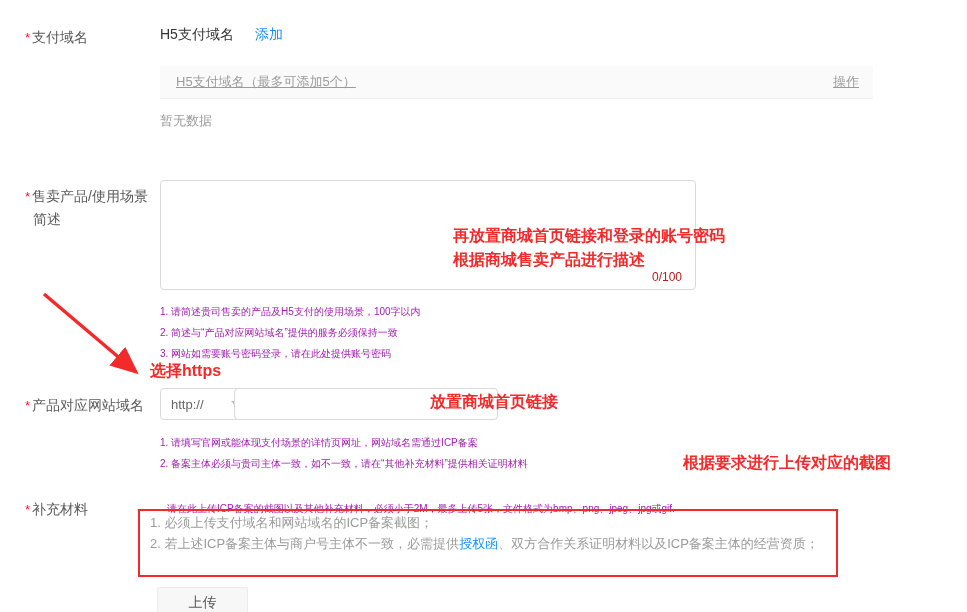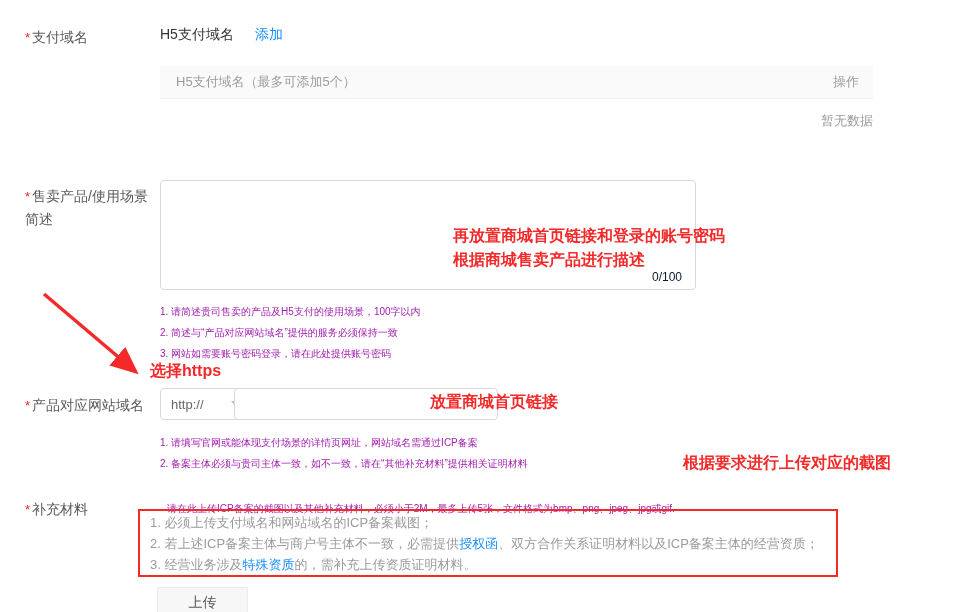--- a/index.html
+++ b/index.html
@@ -12,28 +12,29 @@
   .row-label { left:25px; color:#595959; font-size:14px; line-height:22px; width:132px; }
   .req { color:#f5222d; margin-right:2px; font-size:13px; }
   .field-text { color:#333; font-size:14px; }
   .link { color:#1890ff; cursor:pointer; text-decoration:none; font-size:14px; }
   .annotation { color:#f42a2a; font-size:16px; font-weight:bold; white-space:nowrap; line-height:24px; }
   .table-header {
     left:160px; top:66px; width:713px; height:33px; background:#fafafa;
     display:flex; align-items:center; justify-content:space-between;
     padding:0 14px 0 16px; color:#9b9b9b; font-size:13px;
     border-bottom:1px solid #f0f0f0;
+    text-decoration:underline;
   }
-  .empty-text { left:160px; top:112px; width:713px; text-align:right; color:#9b9b9b; font-size:13px; }
+  .empty-text { left:160px; top:112px; width:713px; text-align:left; color:#9b9b9b; font-size:13px; }
   .textarea {
     left:160px; top:180px; width:536px; height:110px;
     border:1px solid #d9d9d9; border-radius:4px; resize:none;
     font-family:inherit; font-size:13px; padding:8px 10px; color:#333; background:#fff;
   }
-  .char-counter { left:652px; top:270px; font-size:12px; color:#0f172a; }
+  .char-counter { left:652px; top:270px; font-size:12px; color:#b91c1c; }
   .hint { color:#a21caf; font-size:10px; line-height:21px; white-space:nowrap; }
   .select-box {
     left:160px; top:388px; width:90px; height:32px;
     border:1px solid #d9d9d9; border-radius:4px; background:#fff;
     display:flex; align-items:center; justify-content:space-between;
     padding:0 8px 0 10px; color:#666; font-size:13px; cursor:pointer;
   }
   .caret {
     width:0; height:0; border-left:5px solid transparent; border-right:5px solid transparent;
     border-top:6px solid #bfbfbf;
@@ -65,21 +66,21 @@
   <a class="abs link" style="left:255px; top:26px">添加</a>
 
   <div class="abs table-header">
     <span>H5支付域名（最多可添加5个）</span>
     <span>操作</span>
   </div>
   <div class="abs empty-text">暂无数据</div>
 
   <div class="abs row-label" style="top:185px">
     <span class="req">*</span><span>售卖产品/使用场景</span><br>
-    <span style="">简述</span>
+    <span style="margin-left:8px">简述</span>
   </div>
   <textarea class="abs textarea" style=""></textarea>
   <div class="abs char-counter">0/100</div>
 
   <div class="abs" style="left:453px; top:224px">
     <div class="annotation">再放置商城首页链接和登录的账号密码</div>
     <div class="annotation">根据商城售卖产品进行描述</div>
   </div>
 
   <div class="abs" style="left:160px; top:301px">
@@ -120,20 +121,17 @@
   <div class="abs hint desc-line" style="left:160px; top:498px">请在此上传ICP备案的截图以及其他补充材料，必须小于2M，最多上传5张，文件格式为bmp、png、jpeg、jpg或gif.</div>
 
   <div class="abs red-box"></div>
   <div class="abs boxed-list">
     <div>
       <span>1. 必须上传支付域名和网站域名的ICP备案截图；</span><a class="link"></a><span></span>
     </div>
     <div>
       <span>2. 若上述ICP备案主体与商户号主体不一致，必需提供</span><a class="link">授权函</a><span>、双方合作关系证明材料以及ICP备案主体的经营资质；</span>
     </div>
-    <div>
-      <span>3. 经营业务涉及</span><a class="link">特殊资质</a><span>的，需补充上传资质证明材料。</span>
-    </div>
   </div>
 
   <div class="abs upload-btn">上传</div>
 
 </div>
 
 </body></html>

